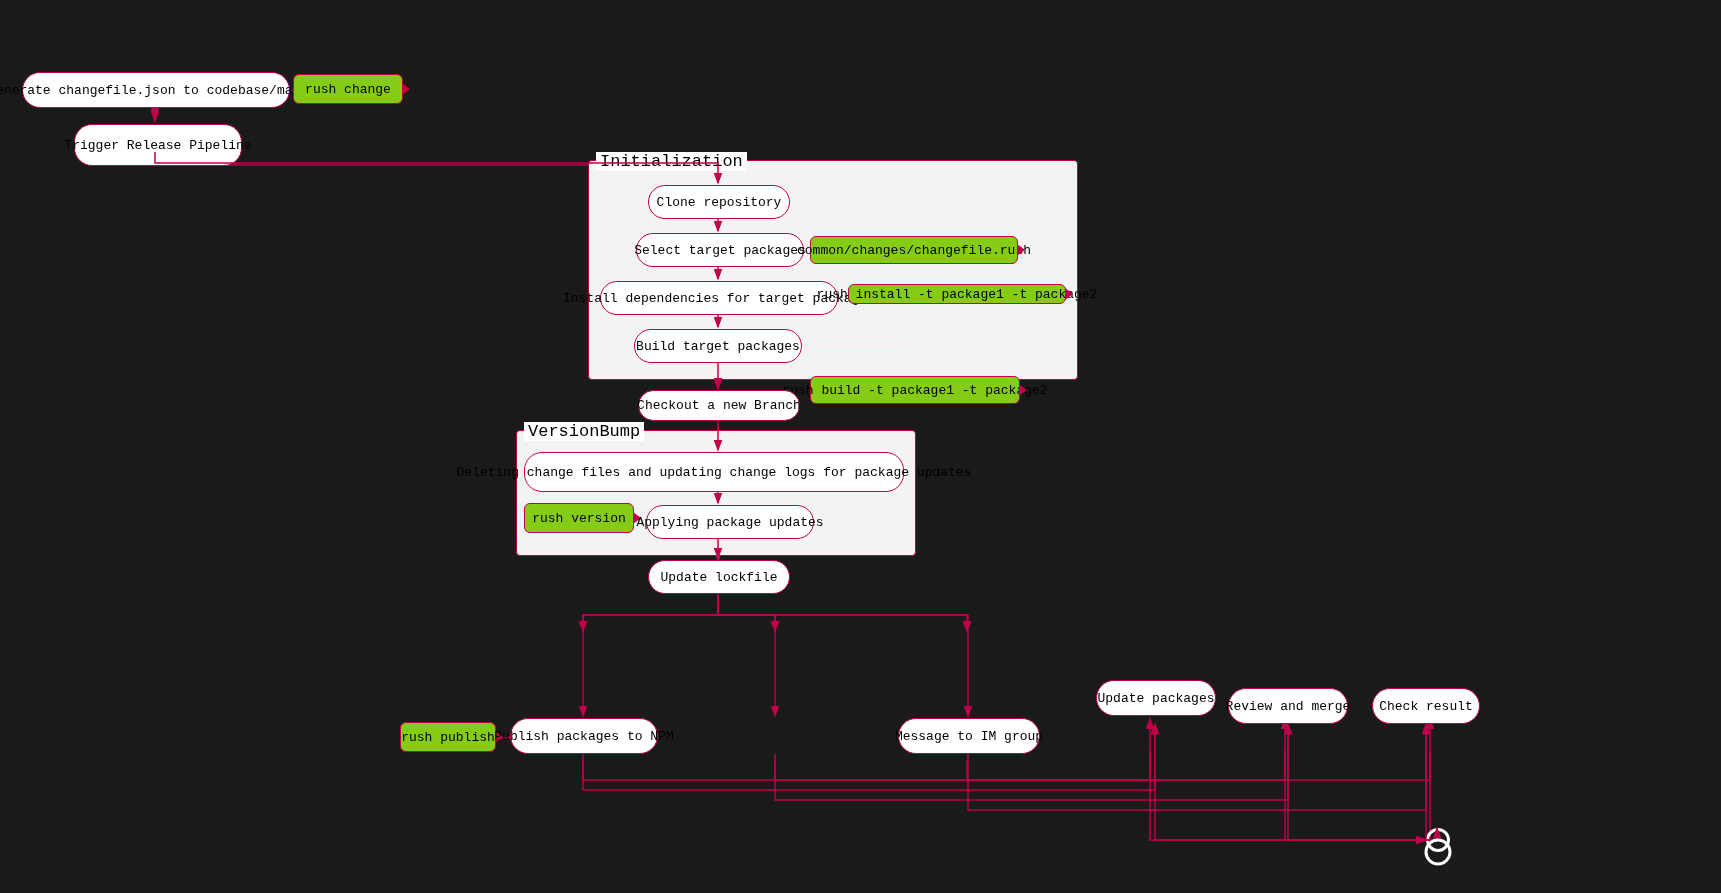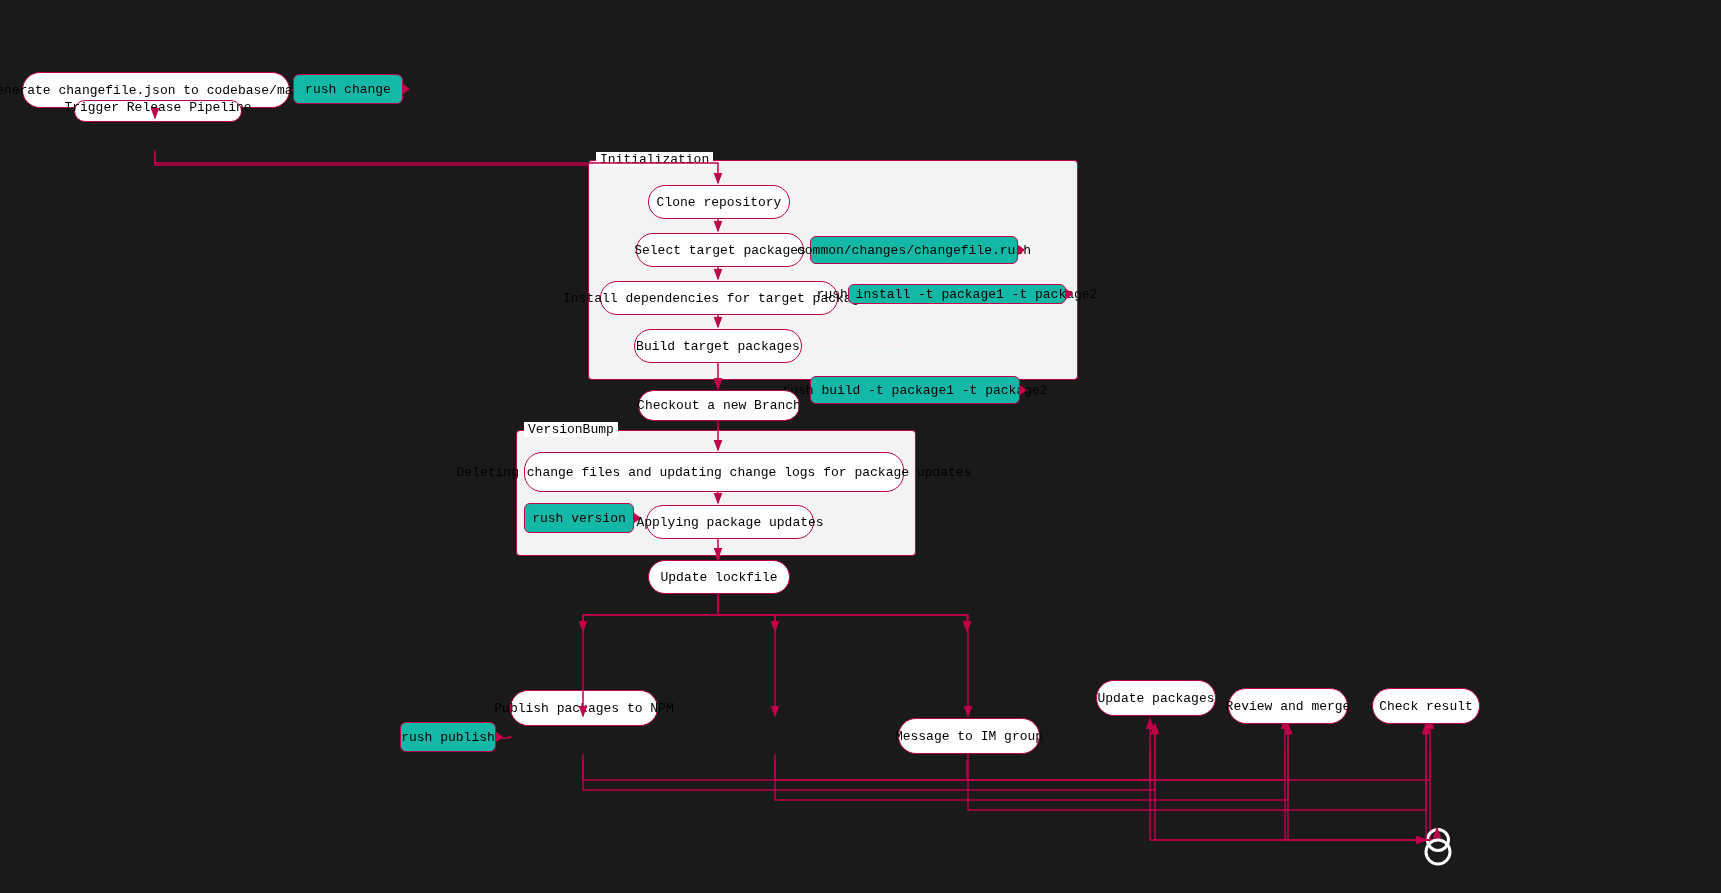--- a/index.html
+++ b/index.html
@@ -36,21 +36,21 @@
       padding: 6px 14px;
       font-family: 'Courier New', monospace;
       font-size: 13px;
       color: #000;
       white-space: nowrap;
     }
     .node-tag {
       position: absolute;
       border: 1.5px solid #c0004a;
       border-radius: 6px;
-      background: #14b8a6;
+      background: #84cc16;
       display: flex;
       align-items: center;
       justify-content: center;
       padding: 3px 8px;
       font-family: 'Courier New', monospace;
       font-size: 13px;
       color: #000;
       white-space: nowrap;
     }
     .node-tag::after {
@@ -66,21 +66,21 @@
     }
     .group-box {
       position: absolute;
       border: 1.5px solid #c0004a;
       border-radius: 4px;
       background: rgba(255,255,255,0.95);
     }
     .group-label {
       position: absolute;
       font-family: 'Courier New', monospace;
-      font-size: 13px;
+      font-size: 17px;
       color: #000;
       background: white;
       padding: 0 4px;
     }
     .end-circle {
       position: absolute;
       width: 24px;
       height: 24px;
       border-radius: 50%;
       border: 3px solid white;
@@ -149,21 +149,21 @@
   </svg>
 
   <div class="node-box" style="left:22px; top:72px; width:268px; height:36px;">
     <span>Generate changefile.json to codebase/master</span>
   </div>
 
   <div class="node-tag" style="left:293px; top:74px; width:110px; height:30px;">
     <span>rush change</span>
   </div>
 
-  <div class="node-box" style="left:74px; top:100px; width:168px; height:22px;align-items:flex-end;">
+  <div class="node-box" style="left:74px; top:124px; width:168px; height:42px;">
     <span>Trigger Release Pipeline</span>
   </div>
 
   <div class="group-box" style="left:588px; top:160px; width:490px; height:220px;">
   </div>
   <span class="group-label" style="left:596px; top:152px;">Initialization</span>
 
   <div class="node-box" style="left:648px; top:185px; width:142px; height:34px;">
     <span>Clone repository</span>
   </div>
@@ -213,21 +213,21 @@
   </div>
 
   <div class="node-box" style="left:648px; top:560px; width:142px; height:34px;">
     <span>Update lockfile</span>
   </div>
 
   <div class="node-tag" style="left:400px; top:722px; width:96px; height:30px;">
     <span>rush publish</span>
   </div>
 
-  <div class="node-box" style="left:510px; top:690px; width:148px; height:36px;">
+  <div class="node-box" style="left:510px; top:718px; width:148px; height:36px;">
     <span>Publish packages to NPM</span>
   </div>
 
 
   <div class="node-box" style="left:898px; top:718px; width:142px; height:36px;">
     <span>Message to IM group</span>
   </div>
 
   <div class="node-box" style="left:1096px; top:680px; width:120px; height:36px;">
     <span>Update packages</span>

